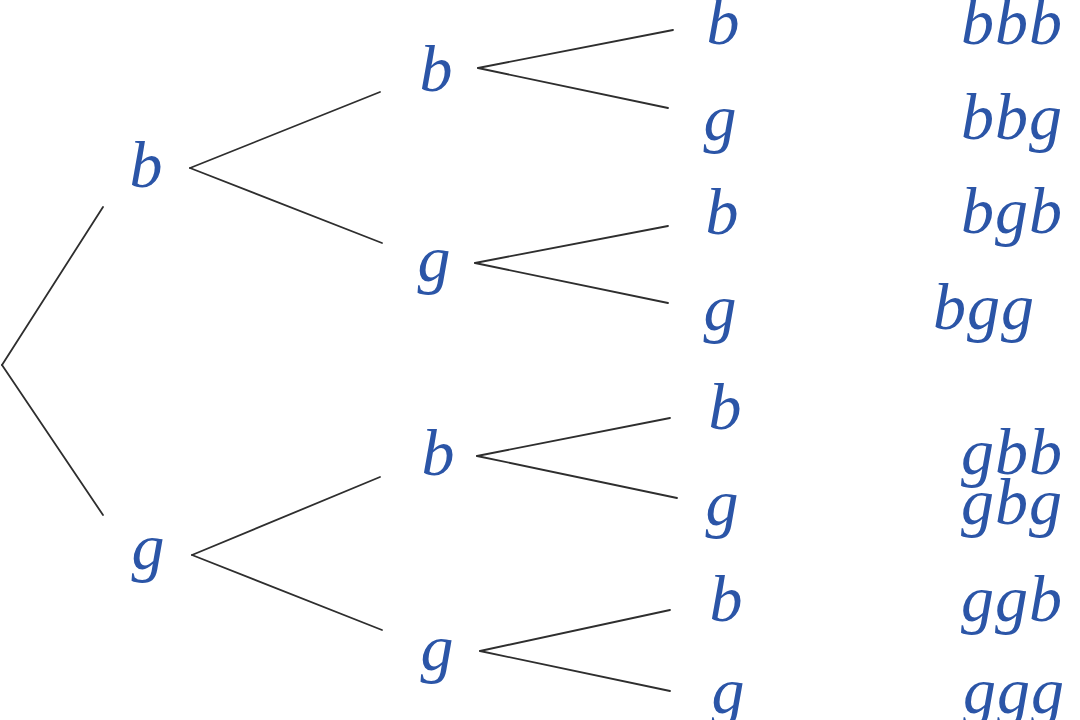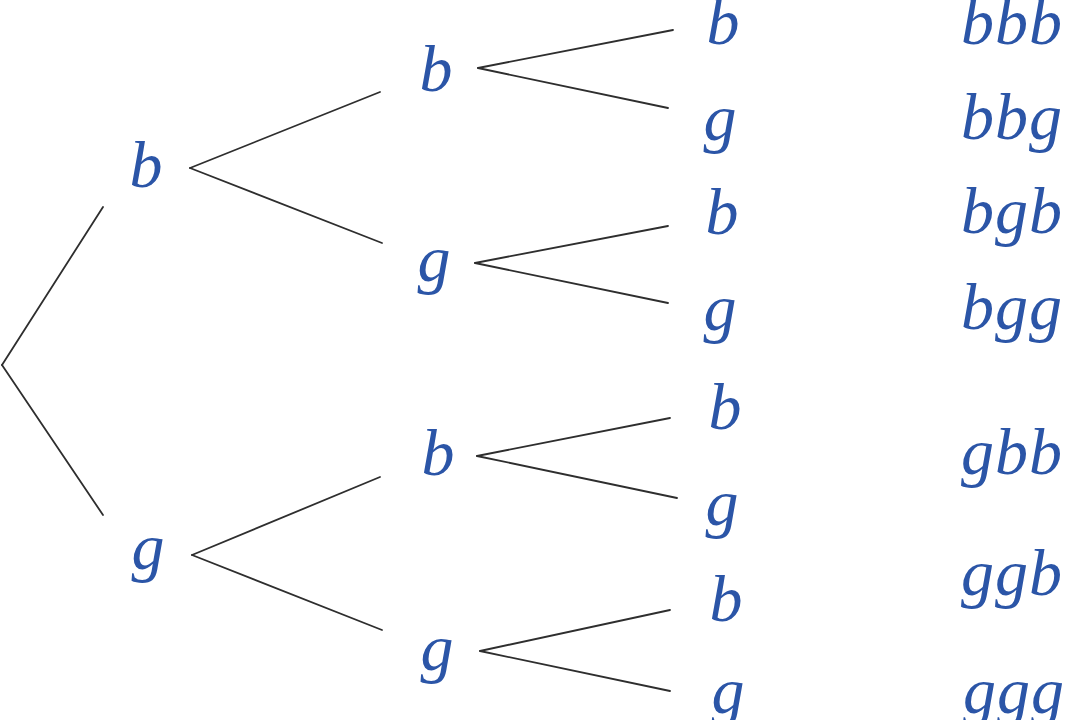--- a/index.html
+++ b/index.html
@@ -76,18 +76,19 @@
   <div class="node" style="left:722px; top:215px;">b</div>
   <div class="node" style="left:720px; top:311px;">g</div>
   <div class="node" style="left:725px; top:410px;">b</div>
   <div class="node" style="left:722px; top:506px;">g</div>
   <div class="node" style="left:726px; top:602px;">b</div>
   <div class="node" style="left:728px; top:694px;">g</div>
 
   <div class="node outcome" style="left:1012px; top:25px;">bbb</div>
   <div class="node outcome" style="left:1012px; top:120px;">bbg</div>
   <div class="node outcome" style="left:1012px; top:214px;">bgb</div>
-  <div class="node outcome" style="left:1012px; top:310px;">bgg</div>
+  <div class="node outcome" style="left:984px; top:310px;">bgg</div>
   <div class="node outcome" style="left:1012px; top:408px;margin-top:47px;">gbb</div>
-  <div class="node outcome" style="left:1012px; top:576px;text-align:center;">ggb</div>
+  <div class="node outcome" style="left:1012px; top:505px;">gbg</div>
+  <div class="node outcome" style="left:1012px; top:602px;text-align:center;">ggb</div>
   <div class="node outcome" style="left:1014px; top:694px;">ggg</div>
 
 </div>
 
 </body></html>

